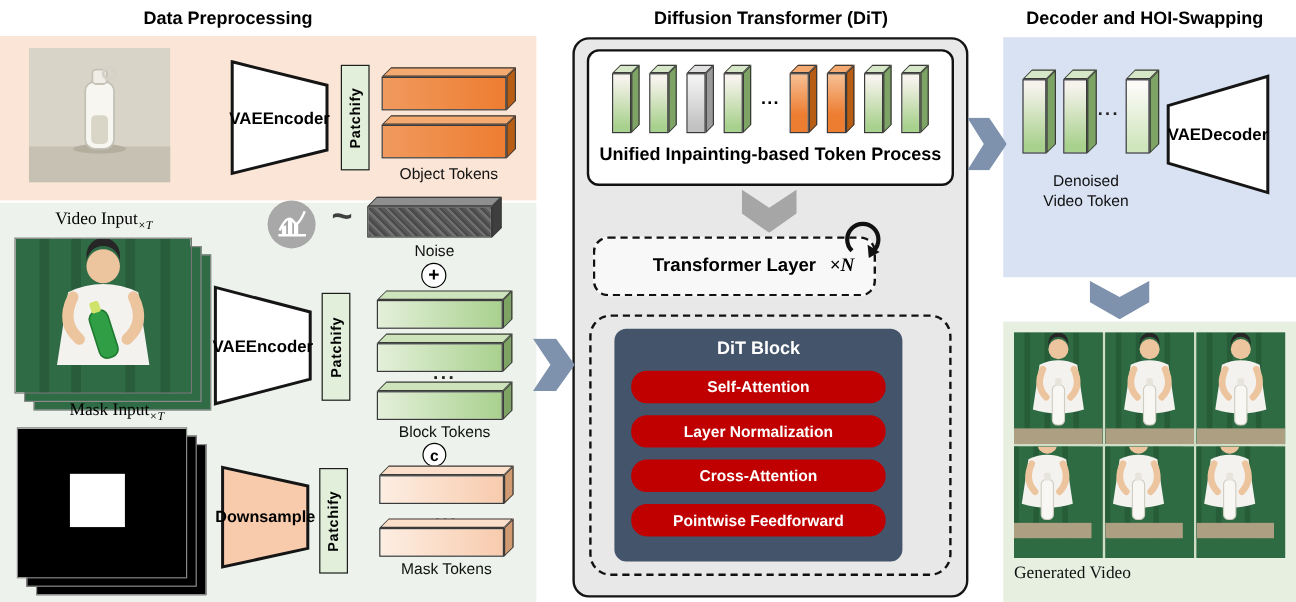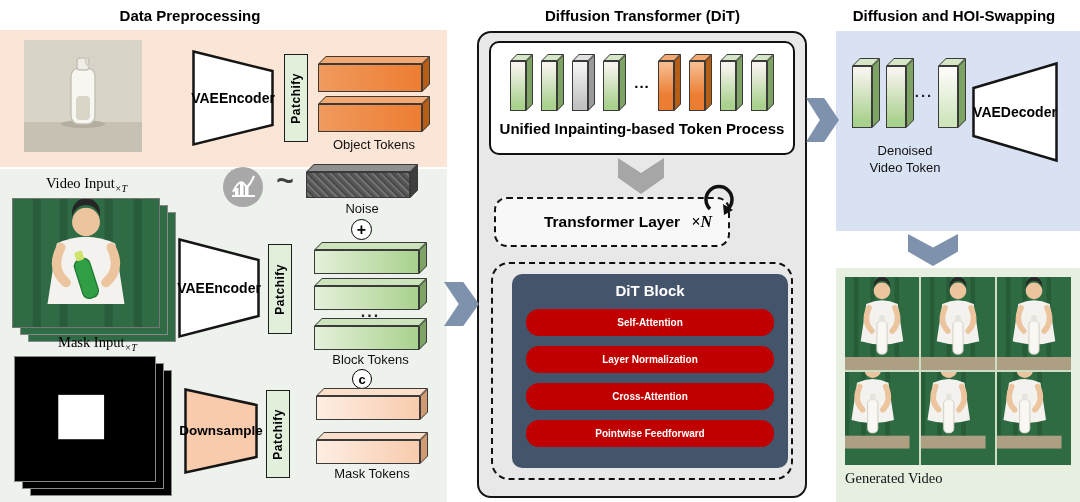--- a/index.html
+++ b/index.html
@@ -30,21 +30,21 @@
   .patchify{position:absolute;background:#e2efda;border:1.5px solid #1d1d1d;display:flex;align-items:center;justify-content:center;box-sizing:border-box;}
   .patchify span{writing-mode:vertical-rl;transform:rotate(180deg);font-size:12px;font-weight:600;letter-spacing:.5px;color:#000;}
   .circle-op{position:absolute;border:1.6px solid #000;border-radius:50%;background:#fff;display:flex;align-items:center;justify-content:center;font-weight:bold;color:#000;box-sizing:border-box;}
   .dots{position:absolute;font-weight:bold;color:#222;text-align:center;letter-spacing:2px;font-size:16px;line-height:12px;}
   .chev-r{position:absolute;clip-path:polygon(0 0,55% 0,100% 50%,55% 100%,0 100%,42% 50%);}
   .chev-d{position:absolute;clip-path:polygon(0 0,50% 42%,100% 0,100% 55%,50% 100%,0 55%);}
   .stack-layer{position:absolute;border:1px solid #8a8a8a;box-sizing:border-box;}
   .photo{position:absolute;}
   .photo svg{display:block;width:100%;height:100%;}
   .frame{background:#2e6b43;overflow:hidden;}
-  .redbar{height:27px;border-radius:13px;background:#c00000;color:#fff;font-weight:bold;font-size:10px;display:flex;align-items:center;justify-content:center;}
+  .redbar{height:27px;border-radius:13px;background:#c00000;color:#fff;font-weight:bold;font-size:13px;display:flex;align-items:center;justify-content:center;}
 </style>
 </head>
 <body>
 
 <svg width="0" height="0" style="position:absolute" aria-hidden="true">
 <defs>
   <symbol id="sym-bottle-photo" viewBox="0 0 118 112">
     <rect width="118" height="112" fill="#d8d4c8"></rect>
     <rect y="82" width="118" height="30" fill="#c6c1b2"></rect>
     <ellipse cx="59" cy="84" rx="22" ry="4" fill="#b4ae9e"></ellipse>
@@ -80,21 +80,21 @@
     <path d="M26 33 q-7 15 3 25" stroke="#ecc49e" stroke-width="6" fill="none" stroke-linecap="round"></path>
     <path d="M54 33 q7 15 -3 25" stroke="#ecc49e" stroke-width="6" fill="none" stroke-linecap="round"></path>
     <rect x="34.5" y="47" width="11" height="36" rx="4.5" fill="#f8f7f3" stroke="#cfccc2"></rect>
     <rect x="37" y="41" width="6" height="7" rx="1.5" fill="#e6e4dc"></rect>
   </symbol>
 </defs>
 </svg>
 
 <div class="title" style="left:30px;width:320px;">Data Preprocessing</div>
 <div class="title" style="left:485px;width:315px;">Diffusion Transformer (DiT)</div>
-<div class="title" style="left:828px;width:252px;">Diffusion and HOI-Swapping</div>
+<div class="title" style="left:828px;width:252px;">Decoder and HOI-Swapping</div>
 
 <div class="panel" style="left:0;top:30px;width:447px;height:137px;background:#fbe5d6;"></div>
 <div class="panel" style="left:0;top:169px;width:447px;height:333px;background:#edf3ec;"></div>
 <div class="panel" style="left:477px;top:31px;width:330px;height:467px;background:#e8e8e8;border:2px solid #151515;border-radius:14px;box-sizing:border-box;"></div>
 <div class="panel" style="left:836px;top:31px;width:244px;height:200px;background:#d9e2f3;"></div>
 <div class="panel" style="left:836px;top:268px;width:244px;height:234px;background:#e6efe0;"></div>
 
 <div class="photo" style="left:24px;top:40px;width:118px;height:112px;">
   <svg viewBox="0 0 118 112" preserveAspectRatio="none">
       <use href="#sym-bottle-photo"></use>
@@ -280,21 +280,21 @@
 <div style="position:absolute;left:494px;top:197px;width:236px;height:50px;background:#f8f8f8;border:2.5px dashed #111;border-radius:13px;box-sizing:border-box;display:flex;align-items:center;justify-content:center;">
   <span style="font-weight:bold;font-size:15.5px;">Transformer Layer</span>
   <span class="serif" style="position:absolute;right:16px;font-weight:bold;font-style:italic;font-size:16px;">×N</span>
   <svg style="position:absolute;right:-8px;top:-20px;width:34px;height:34px;overflow:visible;" viewBox="0 0 34 34">
     <path d="M8 30 A 13 13 0 1 1 26 30" fill="none" stroke="#111" stroke-width="3.5"></path>
     <polygon points="21,25 31,31 22,36" fill="#111"></polygon>
   </svg>
 </div>
 
 <div style="position:absolute;left:491px;top:262px;width:302px;height:218px;border:2.5px dashed #111;border-radius:18px;box-sizing:border-box;"></div>
-<div style="position:absolute;left:512px;top:274px;width:276px;height:194px;background:#44546a;border-radius:10px;box-sizing:border-box;display:flex;flex-direction:column;padding:8px 14px 10px;gap:10px;">
+<div style="position:absolute;left:512px;top:274px;width:240px;height:194px;background:#44546a;border-radius:10px;box-sizing:border-box;display:flex;flex-direction:column;padding:8px 14px 10px;gap:10px;">
   <div style="color:#fff;font-weight:bold;font-size:15px;text-align:center;">DiT Block</div>
   <div class="redbar">Self-Attention</div>
   <div class="redbar">Layer Normalization</div>
   <div class="redbar">Cross-Attention</div>
   <div class="redbar">Pointwise Feedforward</div>
 </div>
 
 <div class="cub greenv" style="left:852px;top:58px;width:28px;height:70px;">
     <i class="t"></i>
     <i class="s"></i>

